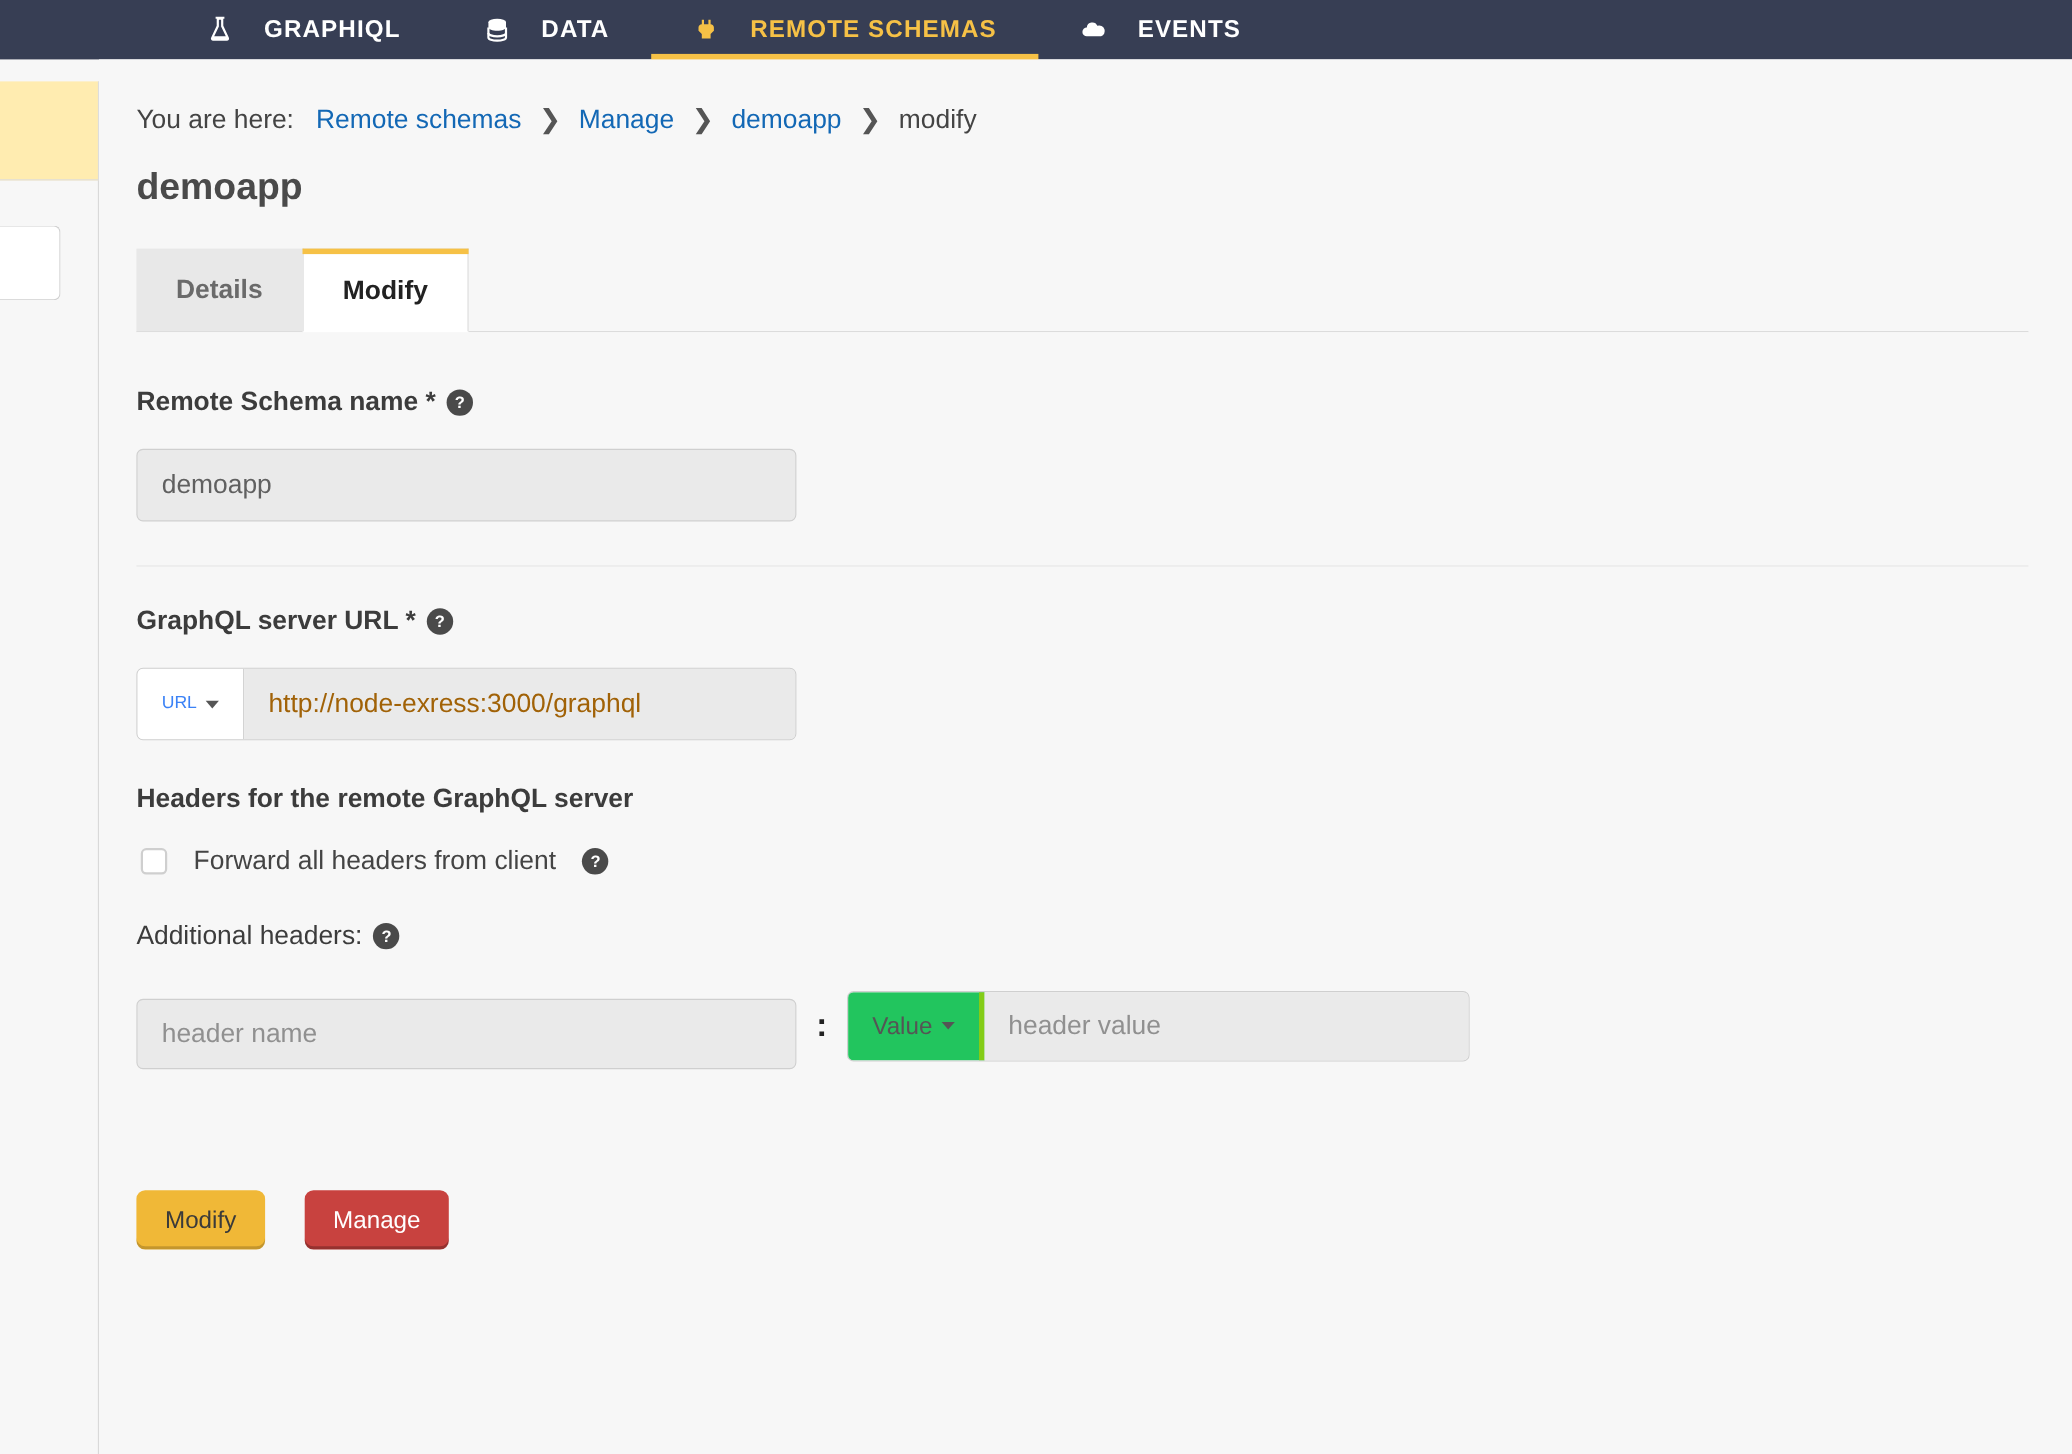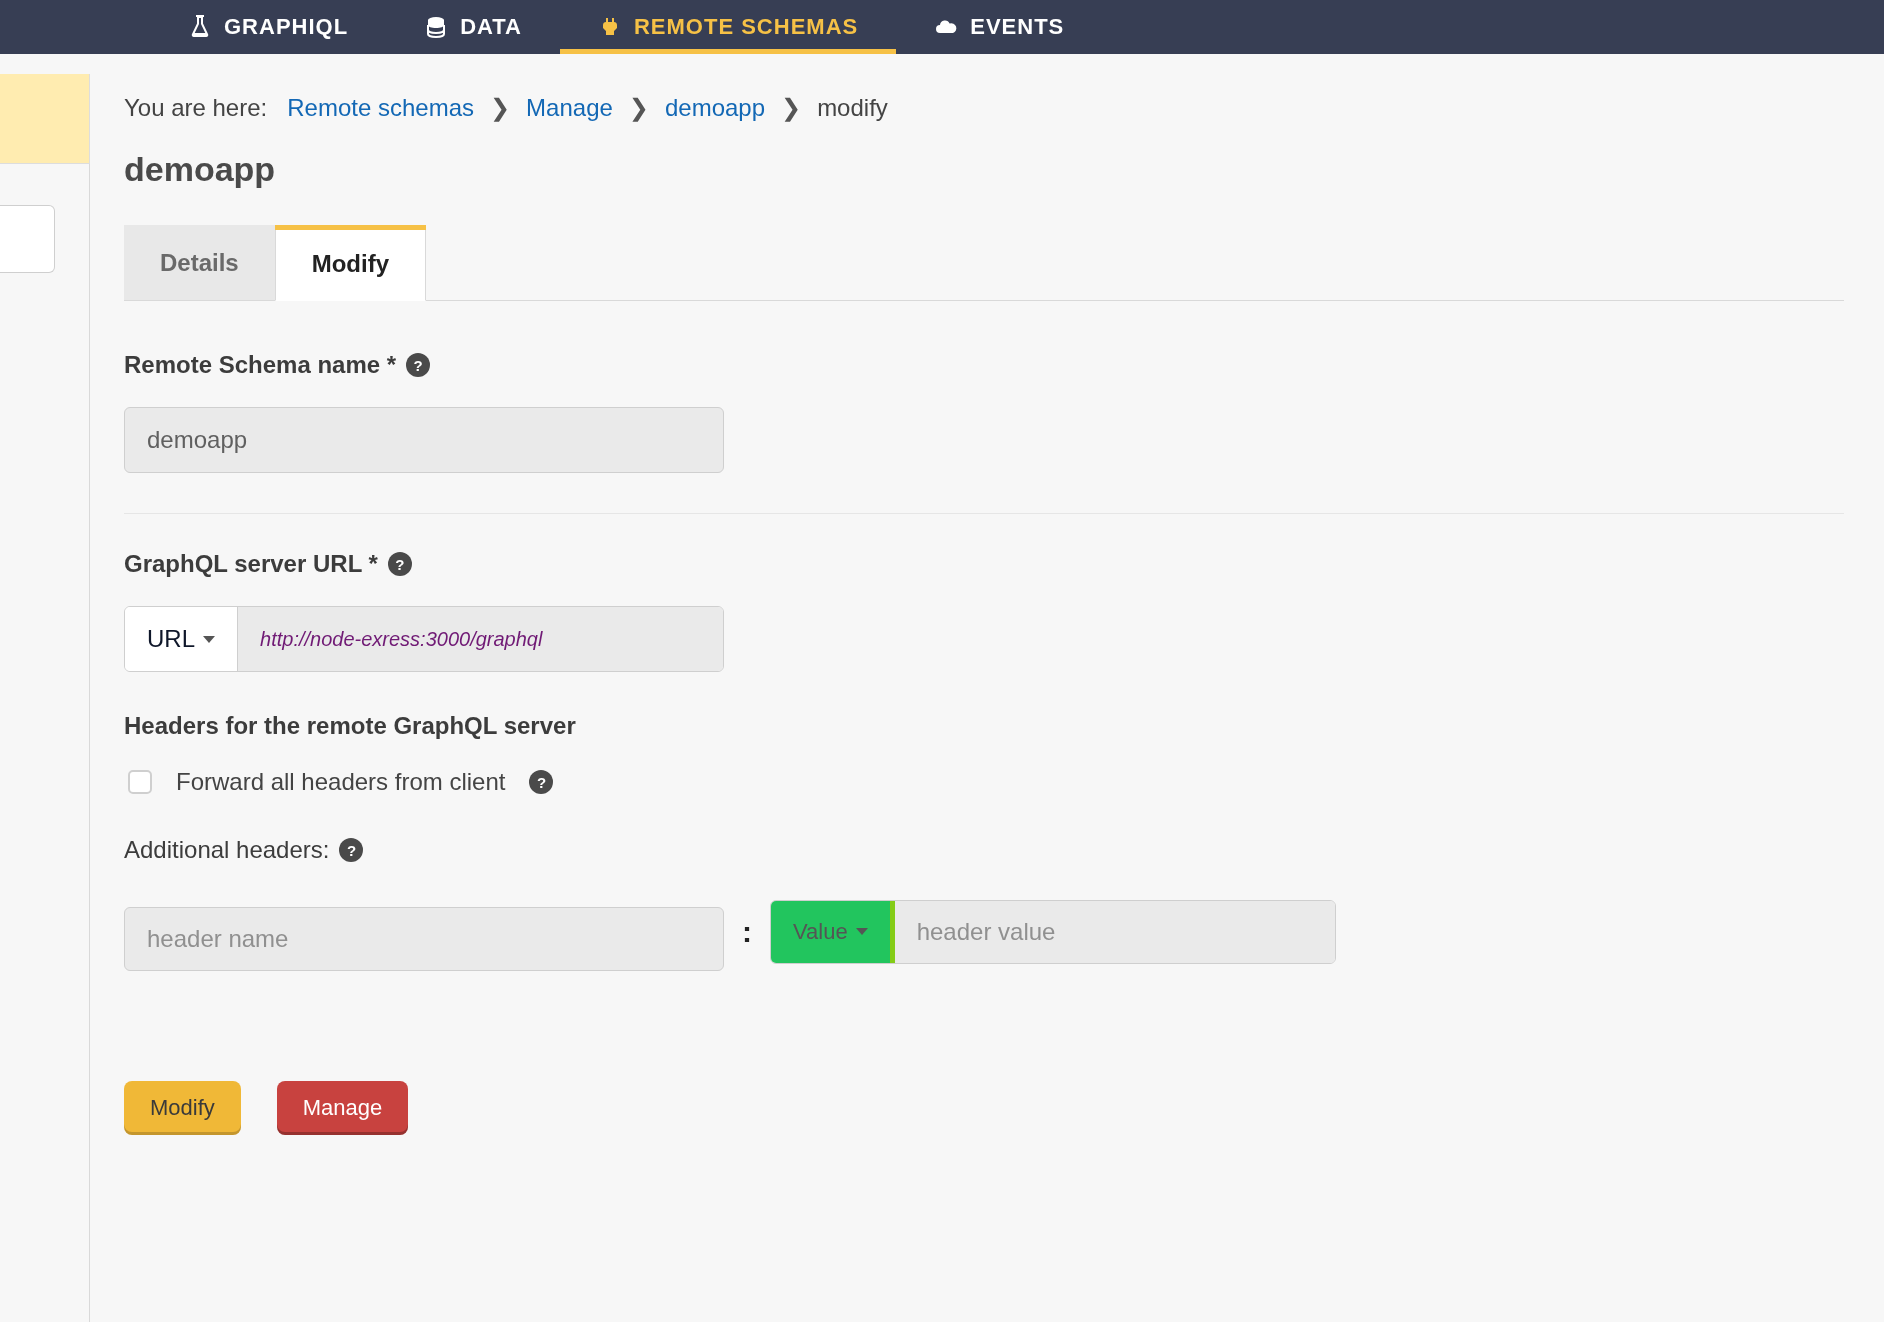--- a/index.html
+++ b/index.html
@@ -13,21 +13,21 @@
     height: 54px;
     background: #373e54;
     display: flex;
     align-items: center;
     padding-left: 150px;
     padding-top: 0;
   }
   .navitem {
     display: inline-flex;
     align-items: center;
-    gap: 12px;
+    gap: 28px;
     padding: 0 38px;
     height: 54px;
     color: #fff;
     font-weight: 700;
     font-size: 22px;
     letter-spacing: 1px;
     text-transform: uppercase;
     position: relative;
     cursor: pointer;
   }
@@ -180,33 +180,32 @@
     border: 1px solid #cfcfcf;
   }
   .url-selector {
     background: #fff;
     padding: 0 22px;
     height: 64px;
     display: flex;
     align-items: center;
     gap: 8px;
     border-right: 1px solid #cfcfcf;
-    font-size: 24px;
-    color: #0f172a;
+    font-size: 16px;
+    color: #3b82f6;
     cursor: pointer;
   }
   .url-value {
     flex: 1;
     background: #eaeaea;
     height: 64px;
     border: none;
     padding: 0 22px;
-    font-size: 20px;
-    color: #701a75;
-    font-style: italic;
+    font-size: 24px;
+    color: #a16207;
   }
 
   .checkbox-row {
     display: flex;
     align-items: center;
     gap: 24px;
     font-size: 24px;
     color: #444;
   }
   .checkbox {

